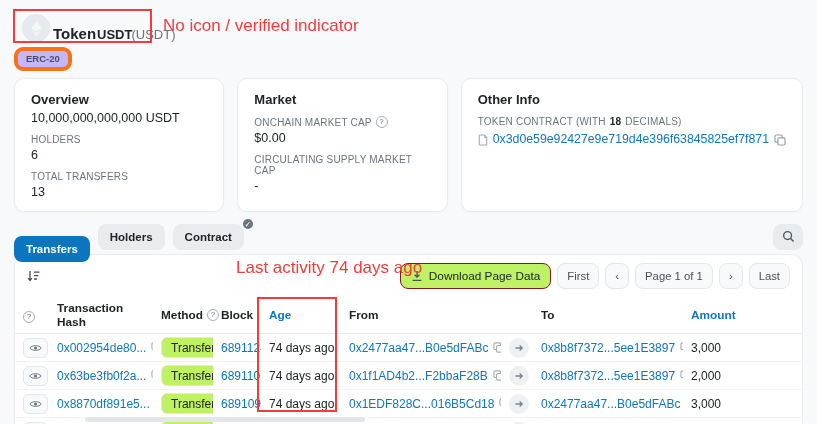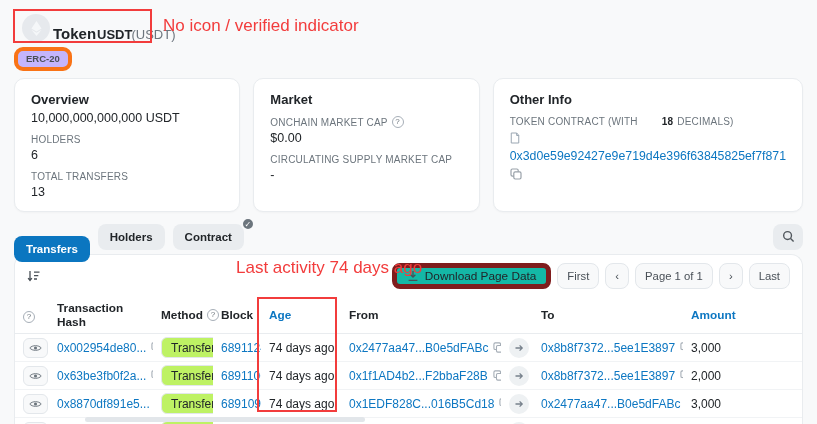--- a/index.html
+++ b/index.html
@@ -27,21 +27,21 @@
   .cards { display:flex; gap:13px; margin:7px 14px 0; }
   .card { flex:1 1 0; background:#fff; border:1px solid #e9ecef; border-radius:10px;
     padding:13px 16px; height:134px; box-shadow:0 1px 2px rgba(0,0,0,.03); }
   .card-title { font-size:13px; font-weight:bold; margin-bottom:4px; }
   .f-label { font-size:10px; color:#6c757d; letter-spacing:.2px; margin-top:9px;
     display:flex; align-items:center; gap:4px; }
   .f-value { font-size:12.5px; margin-top:3px; }
   .qicon { width:12px; height:12px; border:1px solid #a7afb8; border-radius:50%;
     font-size:8px; line-height:10px; text-align:center; color:#6c757d; display:inline-block;
     flex:0 0 auto; font-weight:normal; }
-  .contract-row { display:flex; align-items:flex-start; gap:5px; margin-top:5px;flex-direction:column; }
+  .contract-row { display:flex; align-items:flex-end; gap:5px; margin-top:5px; }
   a.link { color:#0d77c2; text-decoration:none; }
   .contract-addr { font-size:12.3px; }
   .icon-btn { background:none; border:none; padding:0; cursor:pointer; display:inline-flex; align-items:center; }
 
   
   .tabs-row { display:flex; align-items:center; margin:11px 14px 0; height:27px; }
   .tab { height:26px; padding:0 12px; border-radius:8px; border:none; cursor:pointer;
     font-family:"Liberation Sans", sans-serif; font-size:11.5px; font-weight:bold;
     background:#e9ecef; color:#212529; margin-right:8px; }
   .tab.active { background:#0b76c0; color:#fff;margin-top:24px; }
@@ -51,21 +51,21 @@
     font-size:8px; line-height:11px; text-align:center; }
   .search-btn { margin-left:auto; width:30px; height:26px; border-radius:8px;
     background:#e9ecef; border:none; cursor:pointer; display:flex; align-items:center; justify-content:center; }
 
   
   .table-card { margin:4px 14px 0; background:#fff; border:1px solid #e9ecef;
     border-bottom:none; border-radius:12px 12px 0 0; height:178px; overflow:hidden; }
   .toolbar { display:flex; align-items:center; padding:8px 12px; height:42px; }
   .toolbar-left { display:flex; align-items:center; gap:6px; font-size:12.3px; }
   .toolbar-right { margin-left:auto; display:flex; align-items:center; }
-  .dl-btn { display:flex; align-items:center; gap:6px; border:5px solid #7f1d1d; background:#14b8a6;
+  .dl-btn { display:flex; align-items:center; gap:6px; border:1px solid #7f1d1d; background:#bef264;
     border-radius:8px; height:26px; padding:0 10px; font-size:11.8px; color:#212529; cursor:pointer;
     font-family:"Liberation Sans", sans-serif; }
   .pg-btn { border:1px solid #e3e7eb; background:#f8f9fa; border-radius:8px; height:26px;
     padding:0 9px; font-size:11.3px; color:#495057; margin-left:6px; cursor:pointer;
     font-family:"Liberation Sans", sans-serif; }
 
   table { width:100%; border-collapse:collapse; table-layout:fixed; font-size:12px; }
   thead th { text-align:left; font-weight:bold; font-size:11.8px; padding:4px 8px; height:22px;
     border-bottom:1px solid #e9ecef; color:#212529; }
   thead th.sortable { color:#0d77c2; }
@@ -129,21 +129,21 @@
     </div>
     <div class="f-value">$0.00</div>
     <div class="f-label">CIRCULATING SUPPLY MARKET CAP</div>
     <div class="f-value">-</div>
   </div>
 
   <div class="card">
     <div class="card-title">Other Info</div>
     <div class="f-label">
       <span>TOKEN CONTRACT (WITH </span>
-        <b style="color:#212529;margin-left:20px;">18</b>
+        <b style="color:#212529;">18</b>
         <span> DECIMALS)</span>
     </div>
     <div class="contract-row">
       <span>
         <svg width="10" height="12" viewBox="0 0 12 14">
           <path d="M1.5 1 h6.5 l2.5 2.8 V13 H1.5 Z" fill="none" stroke="#9aa6b2" stroke-width="1.2"></path>
           <path d="M8 1 v3 h2.6" fill="none" stroke="#9aa6b2" stroke-width="1.2"></path>
         </svg>
       </span>
       <a class="link contract-addr" href="#">0x3d0e59e92427e9e719d4e396f63845825ef7f871</a>

